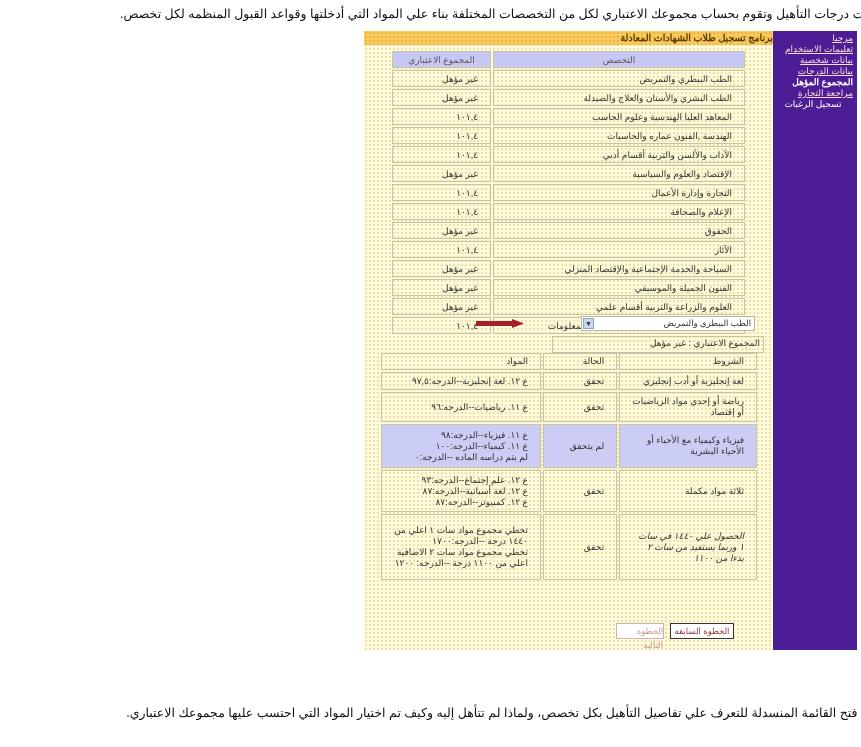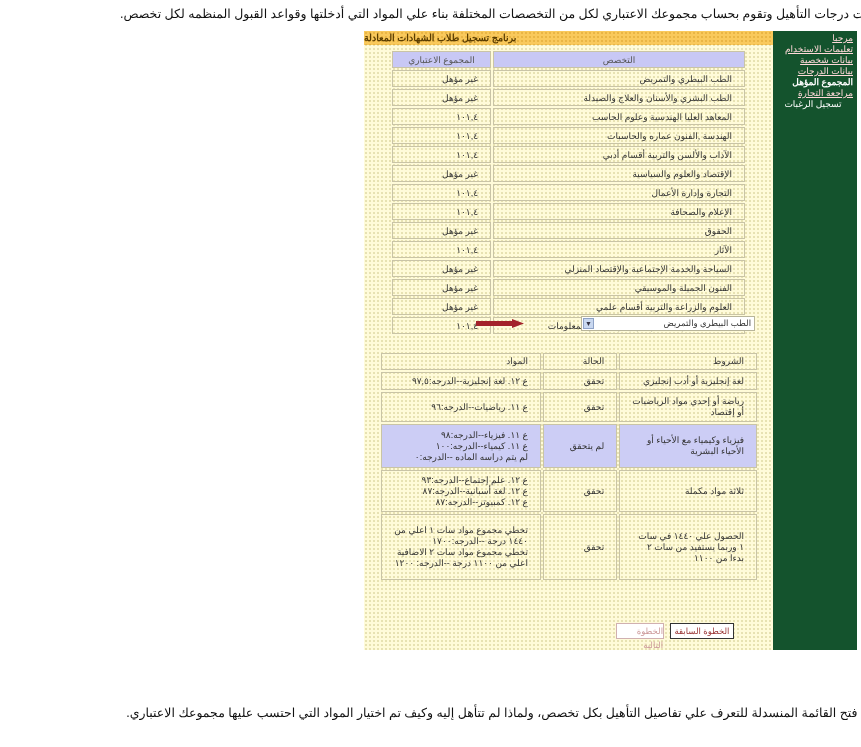--- a/index.html
+++ b/index.html
@@ -5,37 +5,37 @@
   html, body { margin:0; padding:0; background:#ffffff; }
   body { width:861px; height:747px; position:relative; overflow:hidden;
          font-family:"DejaVu Sans", sans-serif; }
   .caption { position:absolute; left:0; width:856px; direction:rtl; text-align:right;
              font-size:12.5px; color:#111; font-family:"Liberation Sans", sans-serif;padding-left:37px; }
   #cap-top { top:6px; }
   #cap-bottom { top:705px; }
 
   
   #sidebar { position:absolute; left:773px; top:31px; width:84px; height:619px;
-             background:#14532d; direction:rtl; }
+             background:#4c1d95; direction:rtl; }
   #sidebar .nav { list-style:none; margin:0; padding:2px 4px 0 0; }
   #sidebar .nav li { font-size:9px; line-height:11px; color:#ffd9d9;
                      text-decoration:underline; white-space:nowrap;
                      font-family:"Liberation Sans", sans-serif; cursor:pointer; }
   #sidebar .nav li.active { color:#fff; font-weight:bold; text-decoration:none; }
   #sidebar .nav li.plain { text-decoration:none; color:#fff;text-align:center; }
 
   
   #panel { position:absolute; left:364px; top:31px; width:409px; height:619px;
            background-color:#fffbd9;
            background-image: radial-gradient(#e6e0b0 0.7px, transparent 0.8px);
            background-size:4px 4px; direction:rtl; }
   #panel-title { height:14px; background:#f9c95c;
            background-image: radial-gradient(#e8b443 0.7px, transparent 0.8px);
            background-size:4px 4px;
-           text-align:left; font-size:9.5px; font-weight:bold; color:#5a3d00;
+           text-align:right; font-size:9.5px; font-weight:bold; color:#5a3d00;
            line-height:14px; font-family:"Liberation Sans", sans-serif; }
 
   table { border-collapse:separate; border-spacing:2px; font-family:"Liberation Sans", sans-serif; }
   td, th { font-size:9px; color:#333; border:1px solid #c9c4a6; text-align:right;
            padding:1px 12px; font-weight:normal; }
 
   #spec-table { position:absolute; top:18px; left:26px; width:357px; }
   #spec-table th { background:#c8c8f5; color:#555; text-align:center; height:13px; }
   #spec-table td { height:13px; }
   #spec-table td.name { width:226px; }
@@ -158,20 +158,21 @@
     <svg id="arrow" viewBox="0 0 48 9">
       <rect x="0" y="2" width="38" height="5" fill="#a3222a"></rect>
       <polygon points="36,0 48,4.5 36,9" fill="#a3222a"></polygon>
     </svg>
     <div id="spec-select">
       <span>الطب البيطري والتمريض</span>
       <span class="dd">▼</span>
     </div>
   </div>
 
+  <div id="score-box">المجموع الاعتباري : غير مؤهل</div>
 
   <table id="cond-table">
     <tbody id="cond-body">
       <tr class="hdr">
         <td class="c1">الشروط</td>
         <td class="c2">الحالة</td>
         <td class="c3">المواد</td>
       </tr>
     <tr>
           <td class="c1" style="height: 14px;">لغة إنجليزية أو أدب إنجليزي</td>
@@ -199,21 +200,21 @@
         <tr>
           <td class="c1" style="height: 38px;">ثلاثة مواد مكملة</td>
           <td class="c2">تحقق</td>
           <td class="c3">
             <div>ع ١٢. علم إجتماع--الدرجه:٩٣</div>
             <div>ع ١٢. لغة أسبانية--الدرجه:٨٧</div>
             <div>ع ١٢. كمبيوتر--الدرجه:٨٧</div>
           </td>
         </tr>
         <tr>
-          <td class="c1" style="height: 62px;">الحصول علي ١٤٤٠ في سات ١ وربما يستفيد من سات ٢ بدءا من ١١٠٠</td>
+          <td class="c1" style="height: 62px; font-style: italic;">الحصول علي ١٤٤٠ في سات ١ وربما يستفيد من سات ٢ بدءا من ١١٠٠</td>
           <td class="c2">تحقق</td>
           <td class="c3">
             <div>تخطي مجموع مواد سات ١ اعلي من ١٤٤٠ درجة --الدرجه:١٧٠٠</div>
             <div>تخطي مجموع مواد سات ٢ الاضافية اعلي من ١١٠٠ درجة --الدرجه: ١٢٠٠</div>
           </td>
         </tr>
       </tbody>
   </table>
 
   <div class="btn" id="btn-prev">الخطوة السابقة</div>

